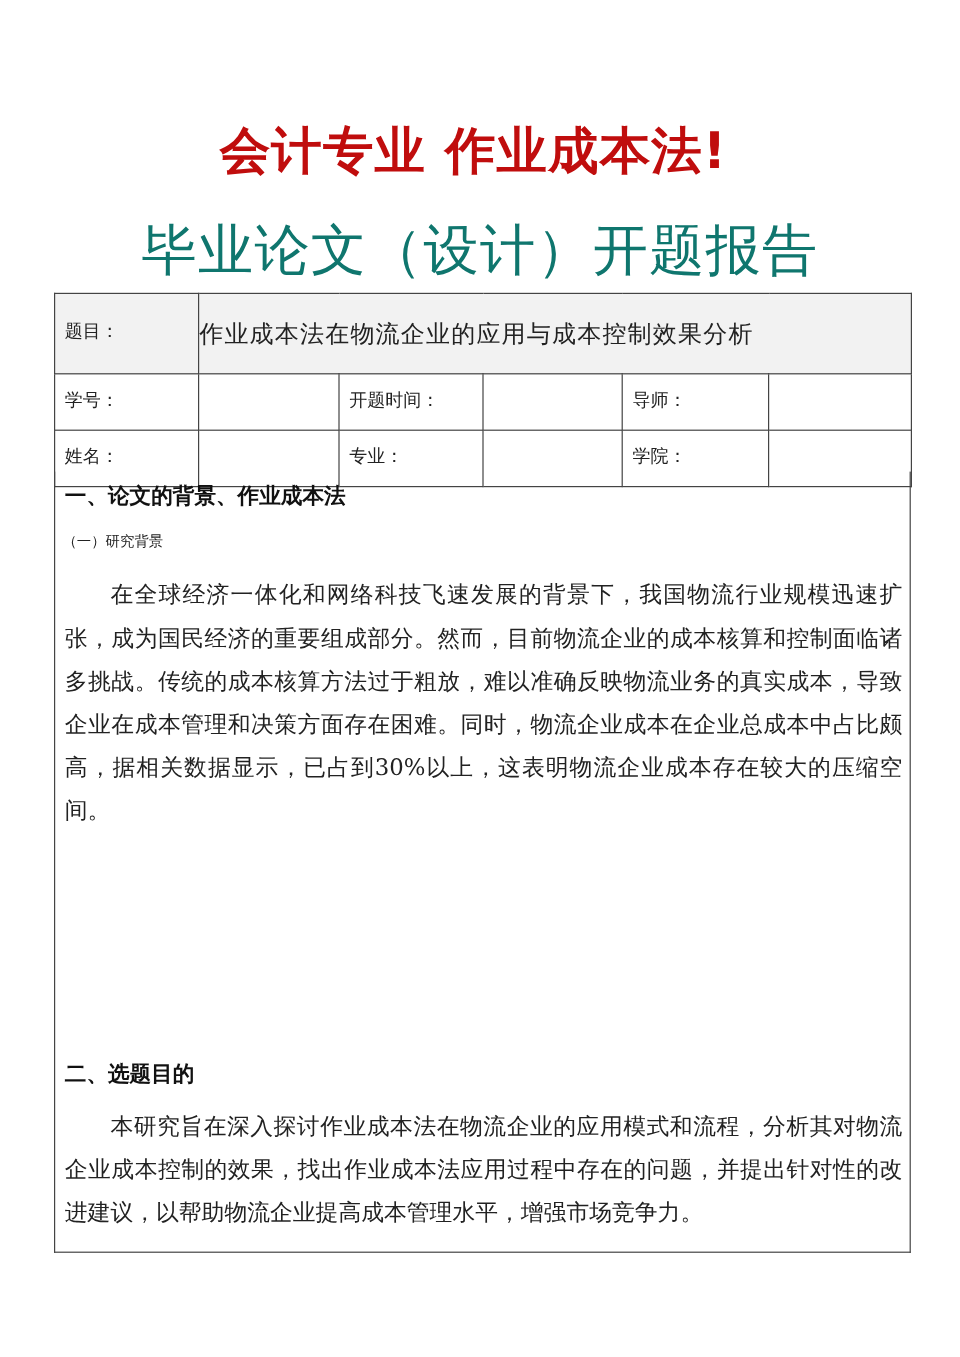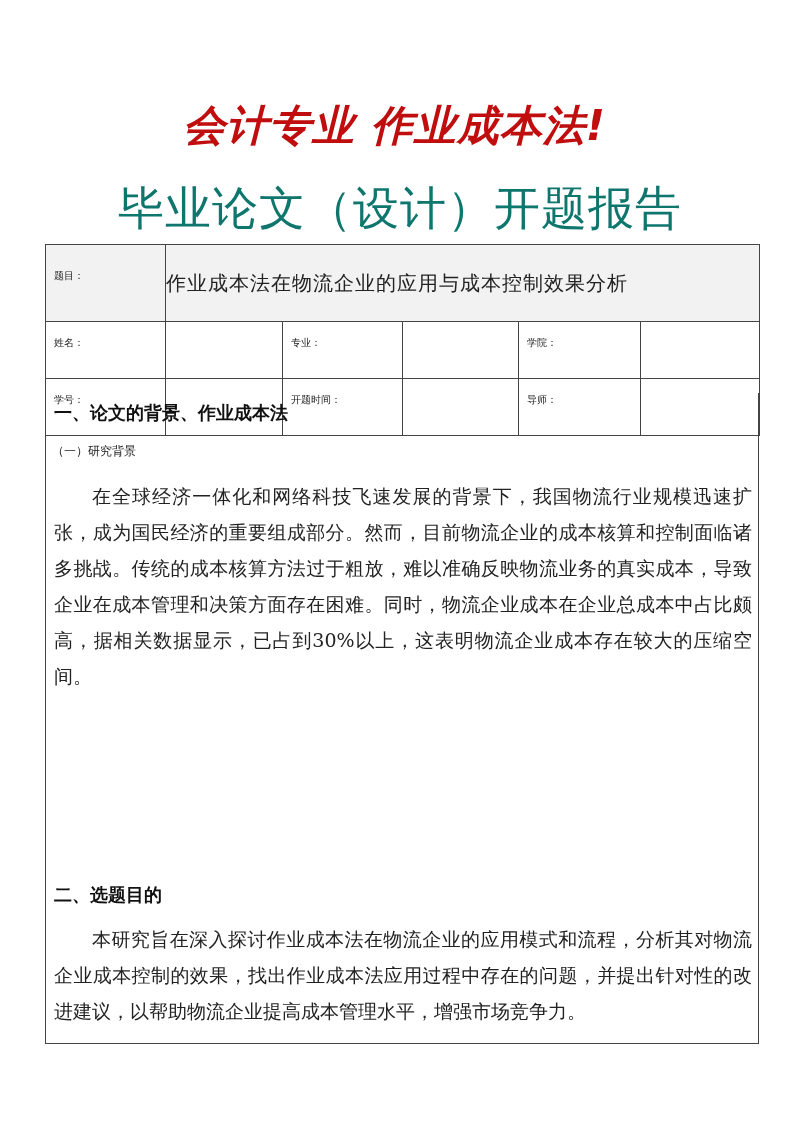--- a/index.html
+++ b/index.html
@@ -6,35 +6,34 @@
   body {
     width: 800px; height: 1131px; position: relative; overflow: hidden;
     font-family: "DejaVu Serif", "Liberation Serif", serif;
     color: #1a1a1a;
   }
   .banner-red {
     position: absolute; left: 0; top: 96px; width: 789px; text-align: center;
     font-family: "DejaVu Sans", "Liberation Sans", sans-serif;
     font-weight: bold; font-size: 42px; color: #c00d0d; letter-spacing: 1px;
     line-height: 60px;
-    font-style: italic;
   }
   .banner-black {
     position: absolute; left: 0; top: 176px; width: 800px; text-align: center;
     font-family: "DejaVu Sans", "Liberation Sans", sans-serif;
     font-weight: normal; font-size: 46px; color: #0f766e; letter-spacing: 1px;
     line-height: 64px;
   }
   .form {
     position: absolute; left: 45px; top: 244px; width: 714px;
     border-collapse: collapse; table-layout: fixed;
   }
   .form td {
-    border: 1px solid #444; padding: 0 0 14px 8px;
-    font-size: 10px; color: #222; vertical-align: middle;
+    border: 1px solid #444; padding: 0 0 4px 8px;
+    font-size: 15px; color: #222; vertical-align: middle;
   }
   .form tr.title-row td { height: 62px; background: #f2f2f2; }
   .form tr.info-row td { height: 42px; }
   .form td.title-value { font-size: 20px; text-align: left; padding: 0; letter-spacing: 1px; }
   .body-box {
     position: absolute; left: 45px; top: 393px; width: 712px; height: 650px;
     border: 1px solid #444; border-top: none;
   }
   .h1 {
     position: absolute; left: 8px; font-size: 18px; font-weight: bold;
@@ -63,33 +62,33 @@
     <col style="width:116px">
       <col style="width:122px">
       <col style="width:119px">
   </colgroup>
   <tbody>
       <tr class="title-row">
     <td>题目：</td>
     <td colspan="5" class="title-value">作业成本法在物流企业的应用与成本控制效果分析</td>
   </tr>
   <tr class="info-row">
+    <td>学号：</td>
+    <td></td>
+    <td>开题时间：</td>
+    <td></td>
+    <td>导师：</td>
+    <td></td>
+  </tr>
+  <tr class="info-row">
     <td>姓名：</td>
     <td></td>
     <td>专业：</td>
     <td></td>
     <td>学院：</td>
-    <td></td>
-  </tr>
-  <tr class="info-row">
-    <td>学号：</td>
-    <td></td>
-    <td>开题时间：</td>
-    <td></td>
-    <td>导师：</td>
     <td></td>
   </tr>
 </tbody>
   </table>
 
 <div class="body-box">
   <div class="h1" style="top:8px;">一、论文的背景、作业成本法</div>
   <div class="h2" style="top:50px;">（一）研究背景</div>
   <p class="para" style="top:85px;">在全球经济一体化和网络科技飞速发展的背景下，我国物流行业规模迅速扩张，成为国民经济的重要组成部分。然而，目前物流企业的成本核算和控制面临诸多挑战。传统的成本核算方法过于粗放，难以准确反映物流业务的真实成本，导致企业在成本管理和决策方面存在困难。同时，物流企业成本在企业总成本中占比颇高，据相关数据显示，已占到30%以上，这表明物流企业成本存在较大的压缩空间。</p>
   <div class="h1" style="top:490px;">二、选题目的</div>

